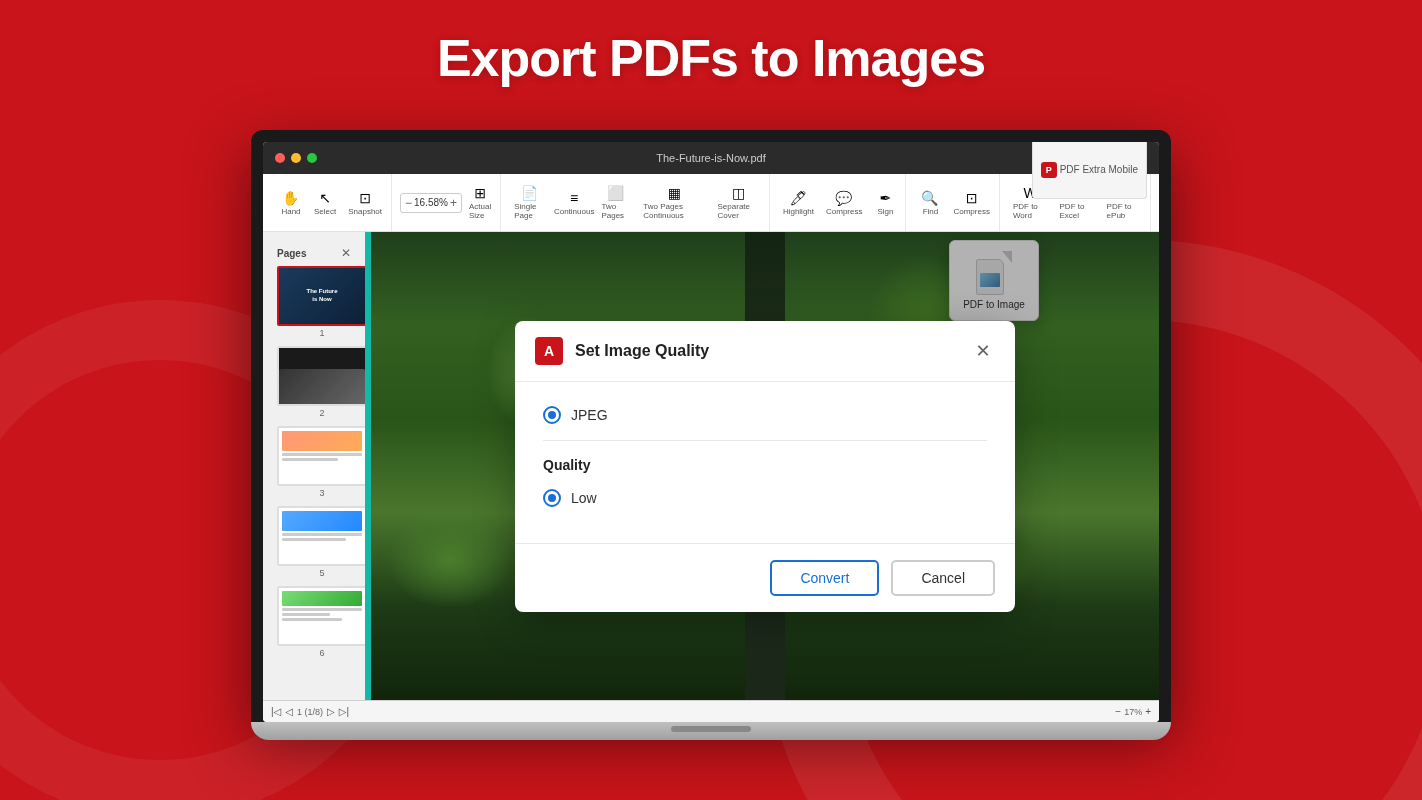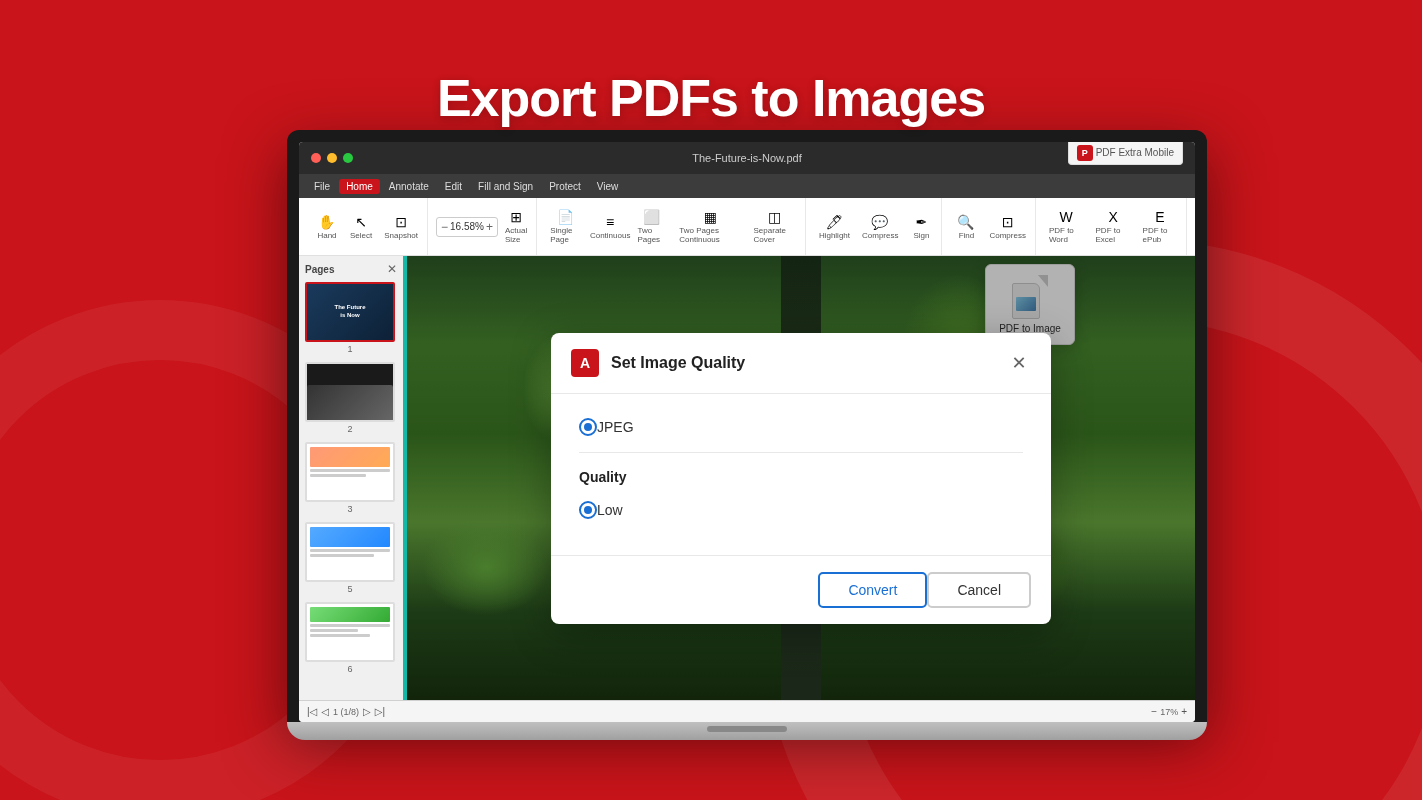--- a/index.html
+++ b/index.html
@@ -45,31 +45,29 @@
       top: 28px;
       left: 0;
       right: 0;
       text-align: center;
       color: white;
       font-size: 52px;
       font-weight: 800;
       letter-spacing: -1px;
       text-shadow: 0 2px 8px rgba(0,0,0,0.2);
       z-index: 10;
-      margin-top: 40px;
     }
 
     
     .laptop-wrapper {
       position: absolute;
       top: 130px;
       left: 50%;
       transform: translateX(-50%);
       width: 920px;
-      margin-left: 36px;
     }
 
     .laptop-screen-bezel {
       background: #1a1a1a;
       border-radius: 12px 12px 0 0;
       padding: 12px 12px 0 12px;
       box-shadow: 0 20px 60px rgba(0,0,0,0.5);
       position: relative;
     }
 
@@ -224,24 +222,24 @@
     .main-content {
       display: flex;
       flex: 1;
       overflow: hidden;
     }
 
     
     .sidebar {
       width: 108px;
       background: #f0f0f0;
-      border-right: 4px solid #14b8a6;
+      border-right: 6px solid #14b8a6;
       overflow-y: auto;
       flex-shrink: 0;
-      padding: 6px;
+      padding: 14px;
     }
     .sidebar-header {
       display: flex;
       align-items: center;
       justify-content: space-between;
       margin-bottom: 6px;
     }
     .sidebar-title {
       font-size: 10px;
       font-weight: 600;
@@ -483,20 +481,21 @@
     }
     .section-label {
       font-size: 14px;
       font-weight: 600;
       color: #222;
       margin-bottom: 16px;
     }
     .radio-option {
       display: flex;
       align-items: center;
+      gap: 10px;
       margin-bottom: 12px;
       cursor: pointer;
     }
     .radio-circle {
       width: 18px;
       height: 18px;
       border-radius: 50%;
       border: 2px solid #999;
       display: flex;
       align-items: center;
@@ -520,21 +519,21 @@
     .section-divider {
       border: none;
       border-top: 1px solid #e8e8e8;
       margin: 16px 0;
     }
     .modal-footer {
       padding: 16px 20px;
       border-top: 1px solid #e8e8e8;
       display: flex;
       justify-content: flex-end;
-      gap: 0;
+      gap: 12px;
     }
     .btn {
       padding: 8px 28px;
       border-radius: 5px;
       font-size: 14px;
       font-weight: 500;
       cursor: pointer;
       border: none;
     }
     .btn-primary {
@@ -548,21 +547,21 @@
       border: 2px solid #ccc;
     }
 
     
     .pdf-extra-tab {
       position: absolute;
       top: 0;
       right: 12px;
       background: #f5f5f5;
       border-radius: 0 0 4px 4px;
-      padding: 3px 8px;
+      padding: 20px 8px;
       font-size: 10px;
       color: #555;
       border: 1px solid #ddd;
       border-top: none;
     }
 
     
     .app-icon {
       width: 16px;
       height: 16px;
@@ -597,29 +596,20 @@
           </div>
           <div class="title-bar-center">The-Future-is-Now.pdf</div>
           <div class="title-bar-right">
             <div class="pdf-extra-tab">
               <span class="app-icon">P</span>
               <span>PDF Extra Mobile</span>
             </div>
           </div>
         </div>
 
-        <div class="menu-bar">
-          <div class="menu-item">File</div>
-          <div class="menu-item active">Home</div>
-          <div class="menu-item">Annotate</div>
-          <div class="menu-item">Edit</div>
-          <div class="menu-item">Fill and Sign</div>
-          <div class="menu-item">Protect</div>
-          <div class="menu-item">View</div>
-        </div>
 
         <div class="ribbon">
           <div class="ribbon-group">
             <div class="ribbon-btn">
               <span class="icon">✋</span>
               <span class="label">Hand</span>
             </div>
             <div class="ribbon-btn">
               <span class="icon">↖</span>
               <span class="label">Select</span>

